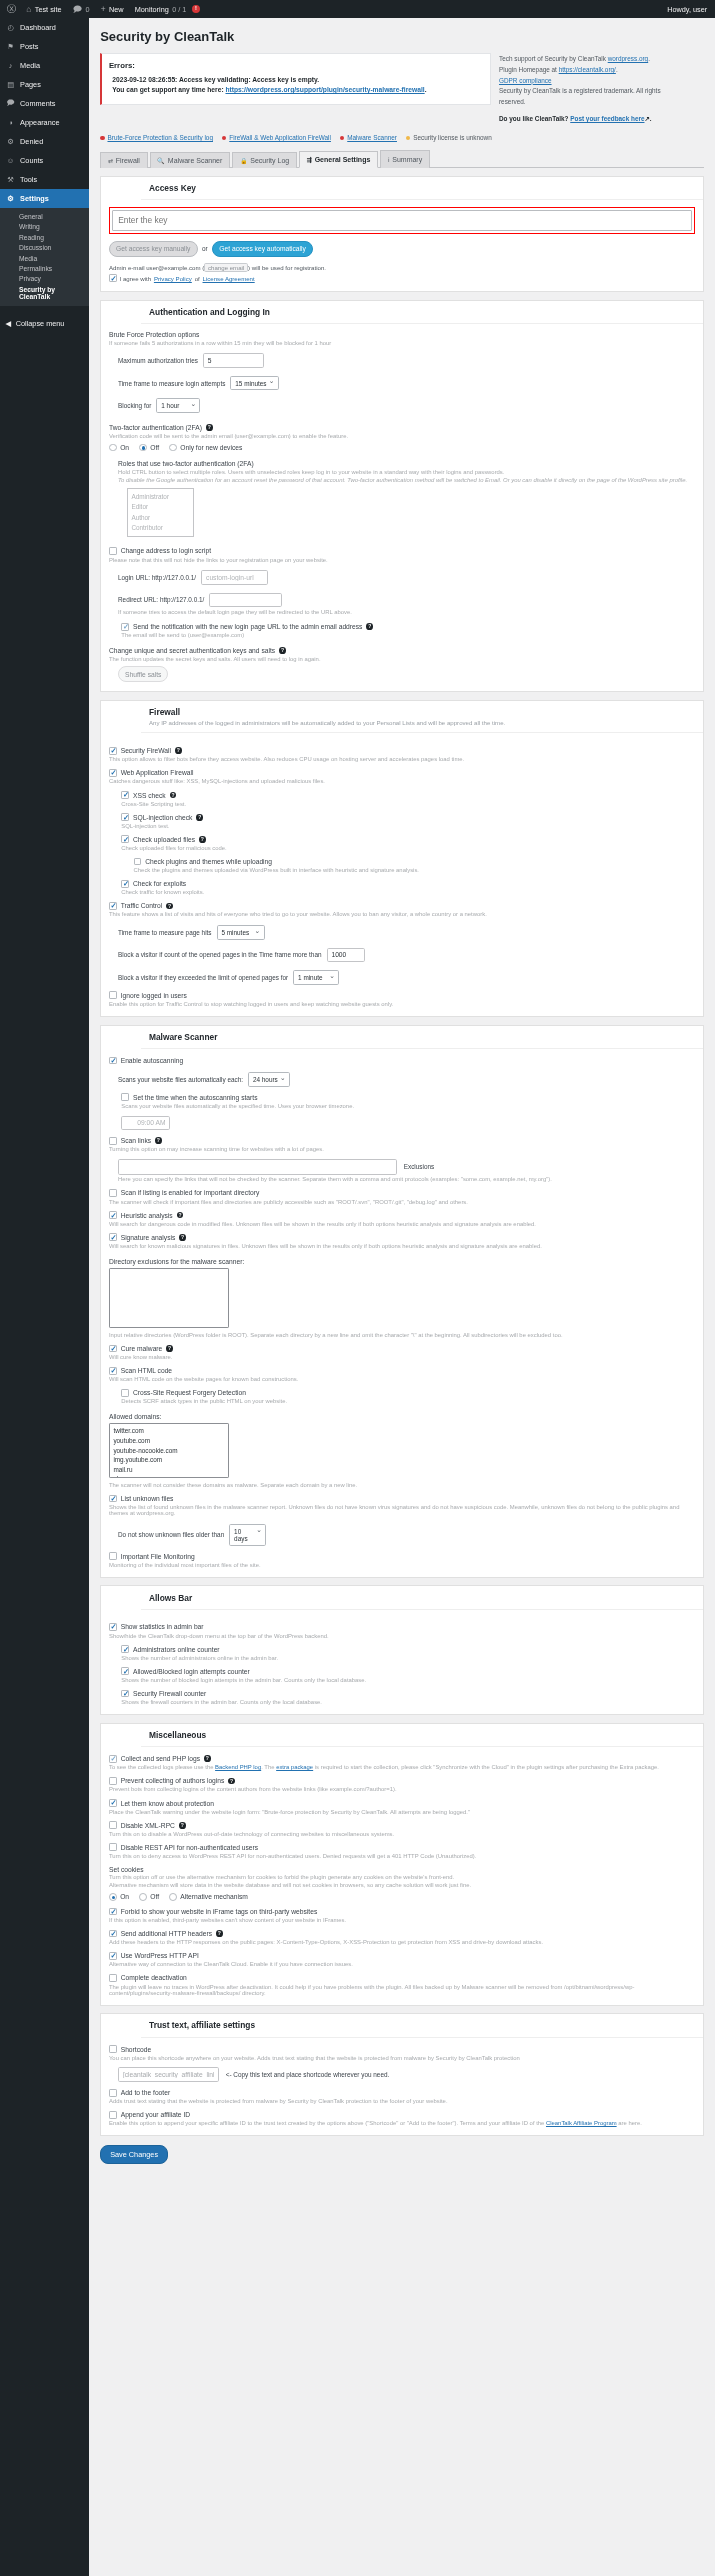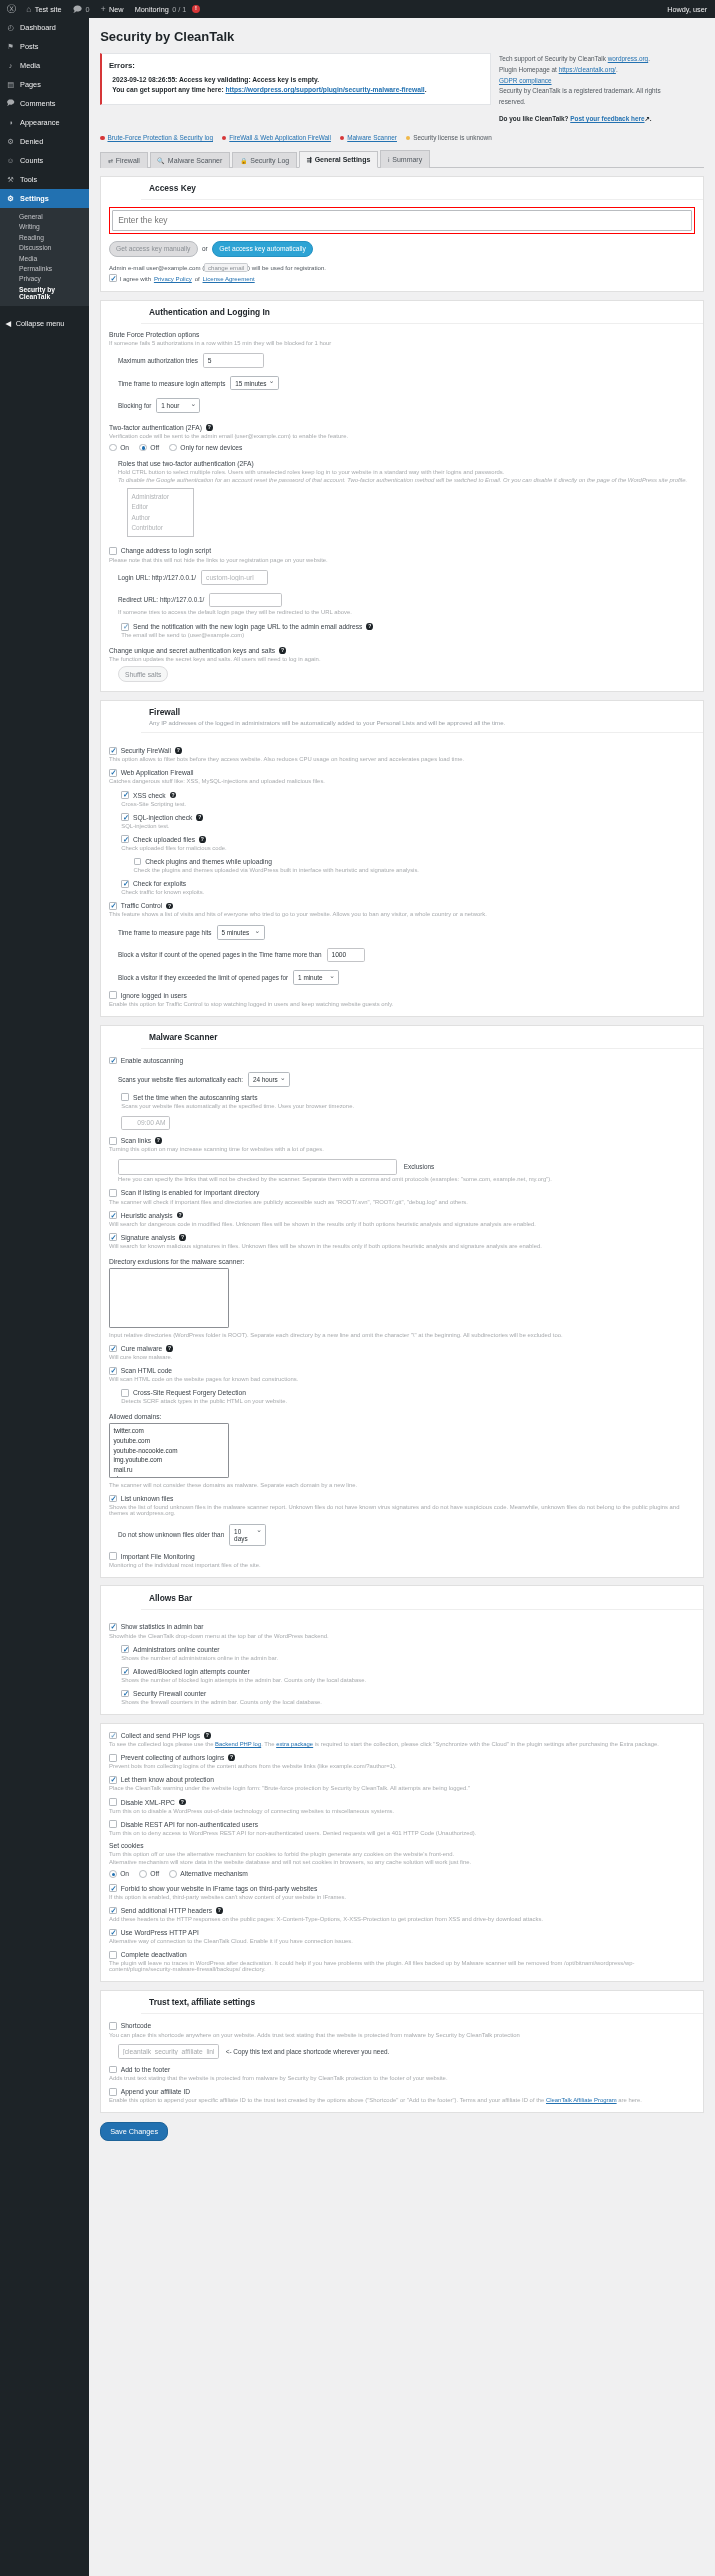--- a/index.html
+++ b/index.html
@@ -679,20 +679,23 @@
                 <span class="cb on"></span>
                 <span class="optlabel">Security Firewall counter</span>
               </div>
               <div class="optdesc">Shows the firewall counters in the admin bar. Counts only the local database.</div>
             </div>
           </div>
       </div>
     </div>
 
     <div class="panel">
+      <div class="panel-head">
+        <h2>Miscellaneous</h2>
+      </div>
       <div class="panel-body">
 
         <div class="opt" style="margin-top:1.1px">
           <div class="optline">
             <span class="cb on mute"></span>
             <span class="optlabel">Collect and send PHP logs</span>
             <span class="help">?</span>
           </div>
           <div class="optdesc">
             <span>To see the collected logs please use the </span><a href="#">Backend PHP log</a><span>. The </span><a href="#">extra package</a><span> is required to start the collection, please click "Synchronize with the Cloud" in the plugin settings after purchasing the Extra package.</span>

